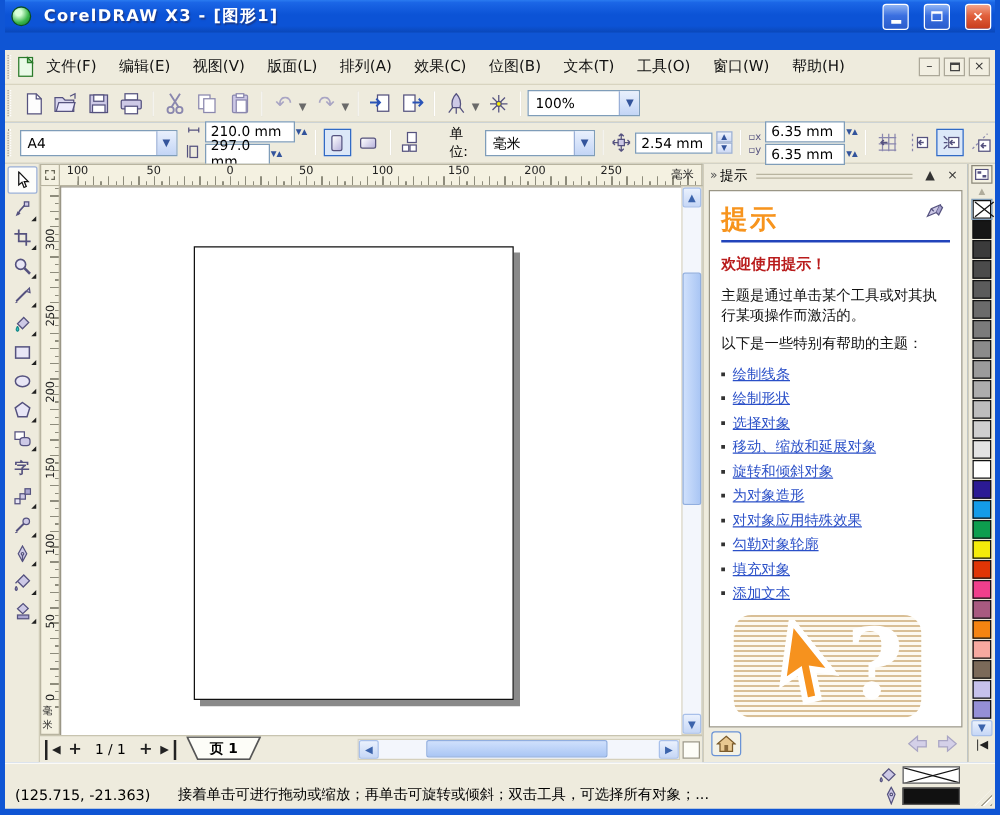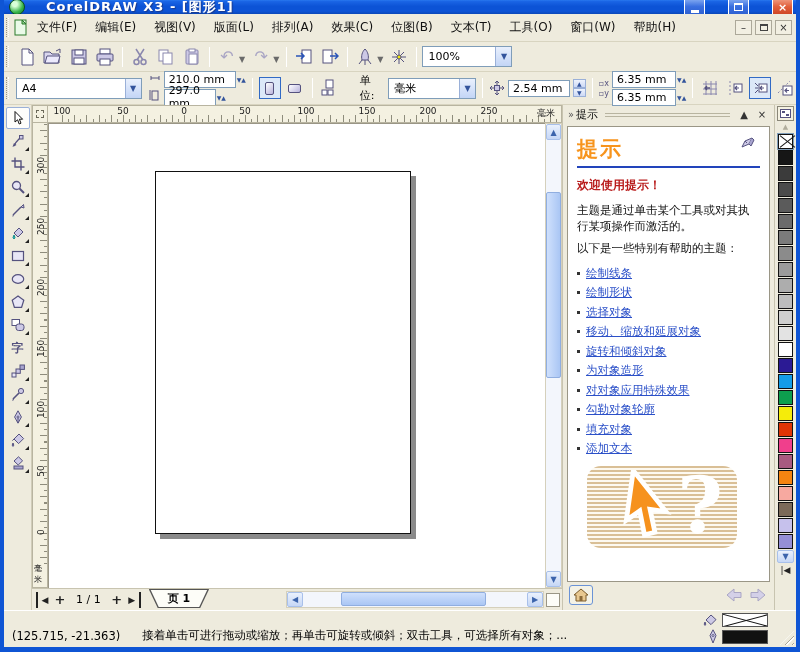--- a/index.html
+++ b/index.html
@@ -1,37 +1,37 @@
 <!DOCTYPE html>
 <html><head>
 <meta charset="utf-8">
 <style>
   * { margin:0; padding:0; box-sizing:border-box; }
   html,body { width:800px; height:652px; overflow:hidden; font-family:"DejaVu Sans","Liberation Sans",sans-serif; }
   .win { position:relative; width:800px; height:652px; display:flex; flex-direction:column;
          background:#0f55d4; padding:0 4px 5px 4px; }
 
   
-  .titlebar { height:14px; display:flex; align-items:center; gap:21px; padding:0 3px 0 5px;
+  .titlebar { height:26px; display:flex; align-items:center; gap:10px; padding:0 3px 0 5px;
     background:linear-gradient(to bottom,#2a7bf0 0%,#1b66e6 8%,#0c53d6 45%,#0c53d6 80%,#0a47b8 100%); }
   .app-badge { width:16px; height:16px; border-radius:50%;
     background:radial-gradient(circle at 35% 30%,#d8ffd8 0 18%,#39b54a 60%,#13772a 100%); border:1px solid #0b4f1d; }
   .title-text { color:#fff; font-weight:bold; font-size:13px; letter-spacing:1px;
     text-shadow:1px 1px 1px #1a3a8c; flex:1; white-space:nowrap; overflow:hidden; }
   .winbtn { width:21px; height:21px; border-radius:3px; border:1px solid #fff; margin-left:2px;
     display:flex; align-items:center; justify-content:center; color:#fff; font-size:11px; font-weight:bold;
     background:linear-gradient(to bottom,#8fb4f4,#3a6fe0 45%,#2a5ccc); }
   .winbtn.close { background:linear-gradient(to bottom,#f2a48c,#e1603c 45%,#c83c1c); }
   .glyph-min { width:8px; height:3px; background:#fff; margin-top:8px; }
   .glyph-max { width:9px; height:8px; border:1px solid #fff; border-top:2px solid #fff; }
 
   
   .bar { background:#eeebdd; border-bottom:1px solid #d8d4c0; display:flex; align-items:center; position:relative; }
   .grip { width:3px; height:70%; border-left:1px dotted #9a968a; border-right:1px dotted #fff; margin:0 4px 0 2px; }
-  .menubar { height:28px; font-size:12px; }
+  .menubar { height:28px; font-size:12px;margin-top:14px; }
   .menu-item { padding:3px 9px; color:#111; white-space:nowrap; }
   .mdi-btns { margin-left:auto; display:flex; gap:3px; padding-right:4px; color:#333; }
   .mdi-btn { width:17px; height:15px; border:1px solid #aca899; background:#f2efe2; display:flex;
     align-items:center; justify-content:center; font-size:10px; }
   .mdi-restore { width:8px; height:7px; border:1px solid #444; border-top:2px solid #444; }
 
   .toolbar { height:30px; gap:2px; }
   .tb-btn { width:24px; height:24px; display:flex; align-items:center; justify-content:center; }
   .tb-sep { width:1px; height:20px; background:#c6c2ae; margin:0 3px; border-right:1px solid #fff; }
   .dd-caret { font-size:8px; color:#6a6a6a; margin:6px 2px 0 -2px; }

